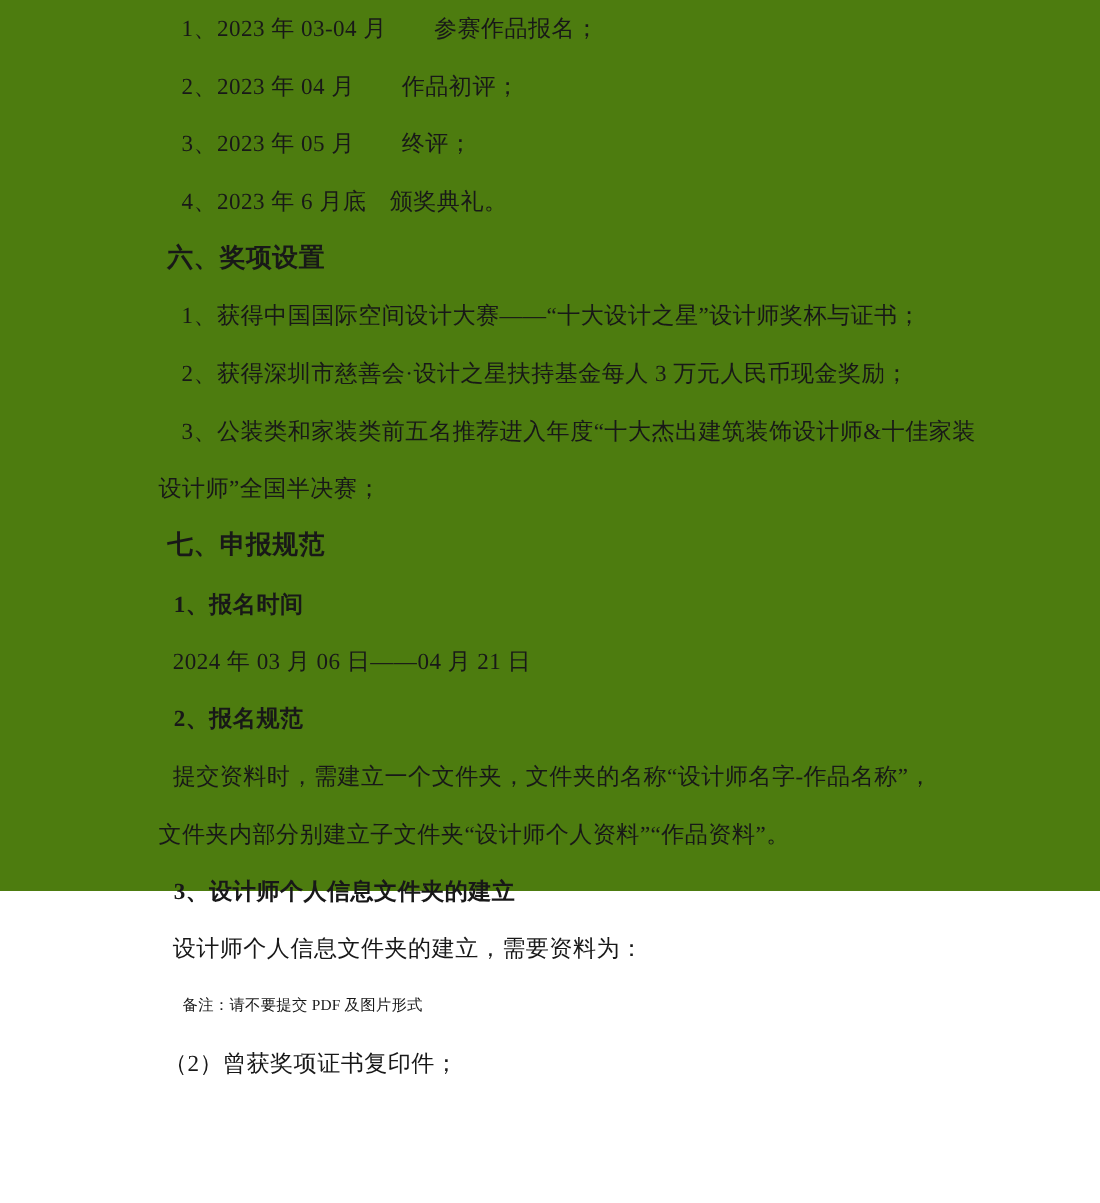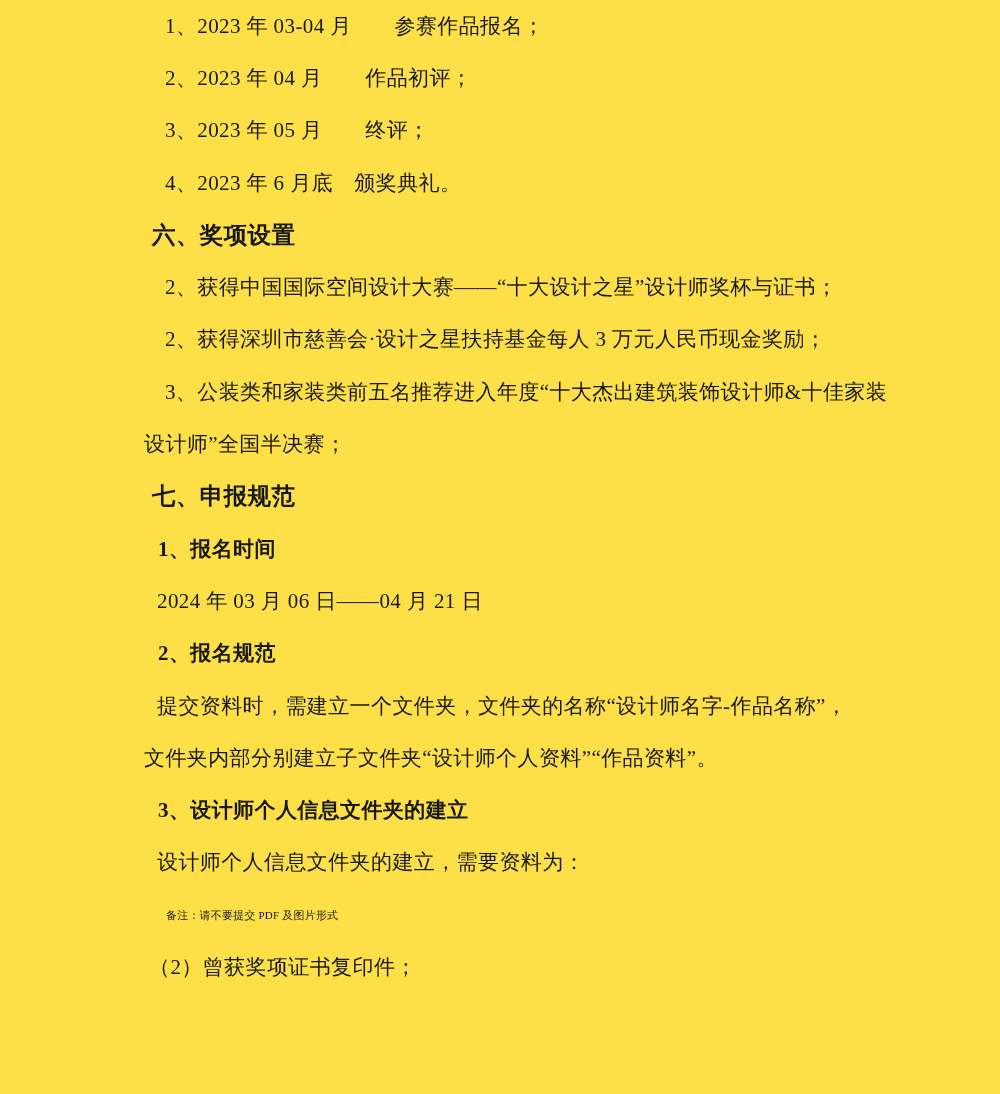--- a/index.html
+++ b/index.html
@@ -8,22 +8,22 @@
   }
   body {
     width: 1000px;
     height: 1094px;
     background: #ffffff;
     overflow: hidden;
   }
   .page {
     position: relative;
     width: 1000px;
-    height: 1094px;
-    background: #fde047;
+    height: 810px;
+    background: #4d7c0f;
   }
   .doc {
     position: absolute;
     top: 0;
     left: 144px;
     right: 40px;
     font-family: "Liberation Serif", "DejaVu Serif", serif;
     color: #181818;
   }
   .line {
@@ -43,35 +43,35 @@
     padding-left: 8px;
     font-weight: bold;
     font-size: 23.5px;
   }
   .style-subheading {
     padding-left: 14px;
     font-weight: bold;
   }
   .style-note {
     padding-left: 22px;
-    font-size: 11px;
+    font-size: 14px;
     letter-spacing: 0.2px;
   }
 </style>
 </head>
 <body style="background: rgb(255, 255, 255);">
 
 <div class="page">
   <div class="doc" id="doc" style="color: rgb(24, 24, 24);">
       <div class="line style-list">1、2023 年 03-04 月　　参赛作品报名；</div>
       <div class="line style-list">2、2023 年 04 月　　作品初评；</div>
       <div class="line style-list">3、2023 年 05 月　　终评；</div>
       <div class="line style-list">4、2023 年 6 月底　颁奖典礼。</div>
       <div class="line style-heading">六、奖项设置</div>
-      <div class="line style-list">2、获得中国国际空间设计大赛——“十大设计之星”设计师奖杯与证书；</div>
+      <div class="line style-list">1、获得中国国际空间设计大赛——“十大设计之星”设计师奖杯与证书；</div>
       <div class="line style-list">2、获得深圳市慈善会·设计之星扶持基金每人 3 万元人民币现金奖励；</div>
       <div class="line style-list">3、公装类和家装类前五名推荐进入年度“十大杰出建筑装饰设计师&amp;十佳家装</div>
       <div class="line style-continuation">设计师”全国半决赛；</div>
       <div class="line style-heading">七、申报规范</div>
       <div class="line style-subheading">1、报名时间</div>
       <div class="line style-body">2024 年 03 月 06 日——04 月 21 日</div>
       <div class="line style-subheading">2、报名规范</div>
       <div class="line style-body">提交资料时，需建立一个文件夹，文件夹的名称“设计师名字-作品名称”，</div>
       <div class="line style-continuation">文件夹内部分别建立子文件夹“设计师个人资料”“作品资料”。</div>
       <div class="line style-subheading">3、设计师个人信息文件夹的建立</div>

